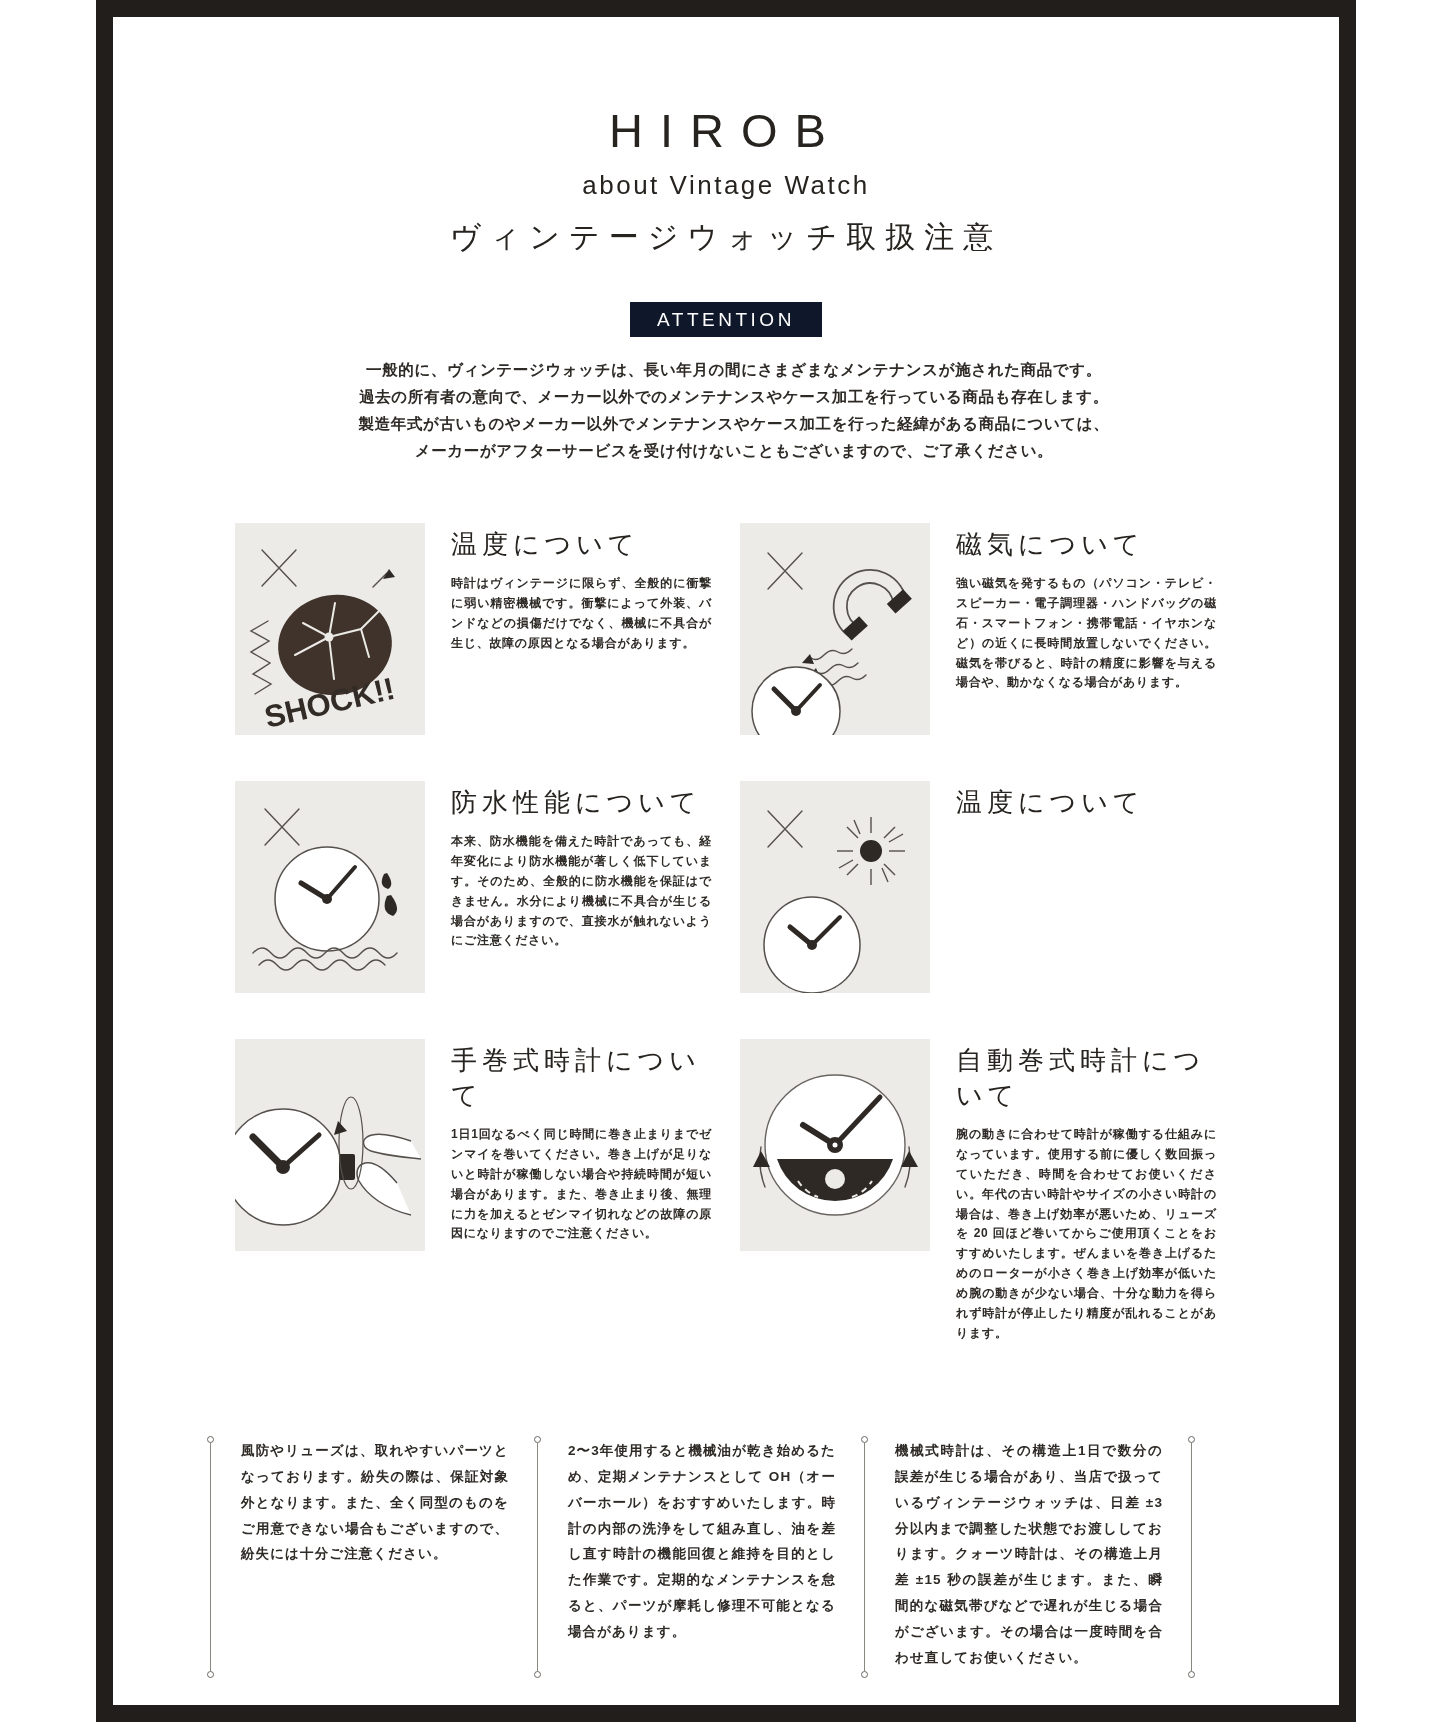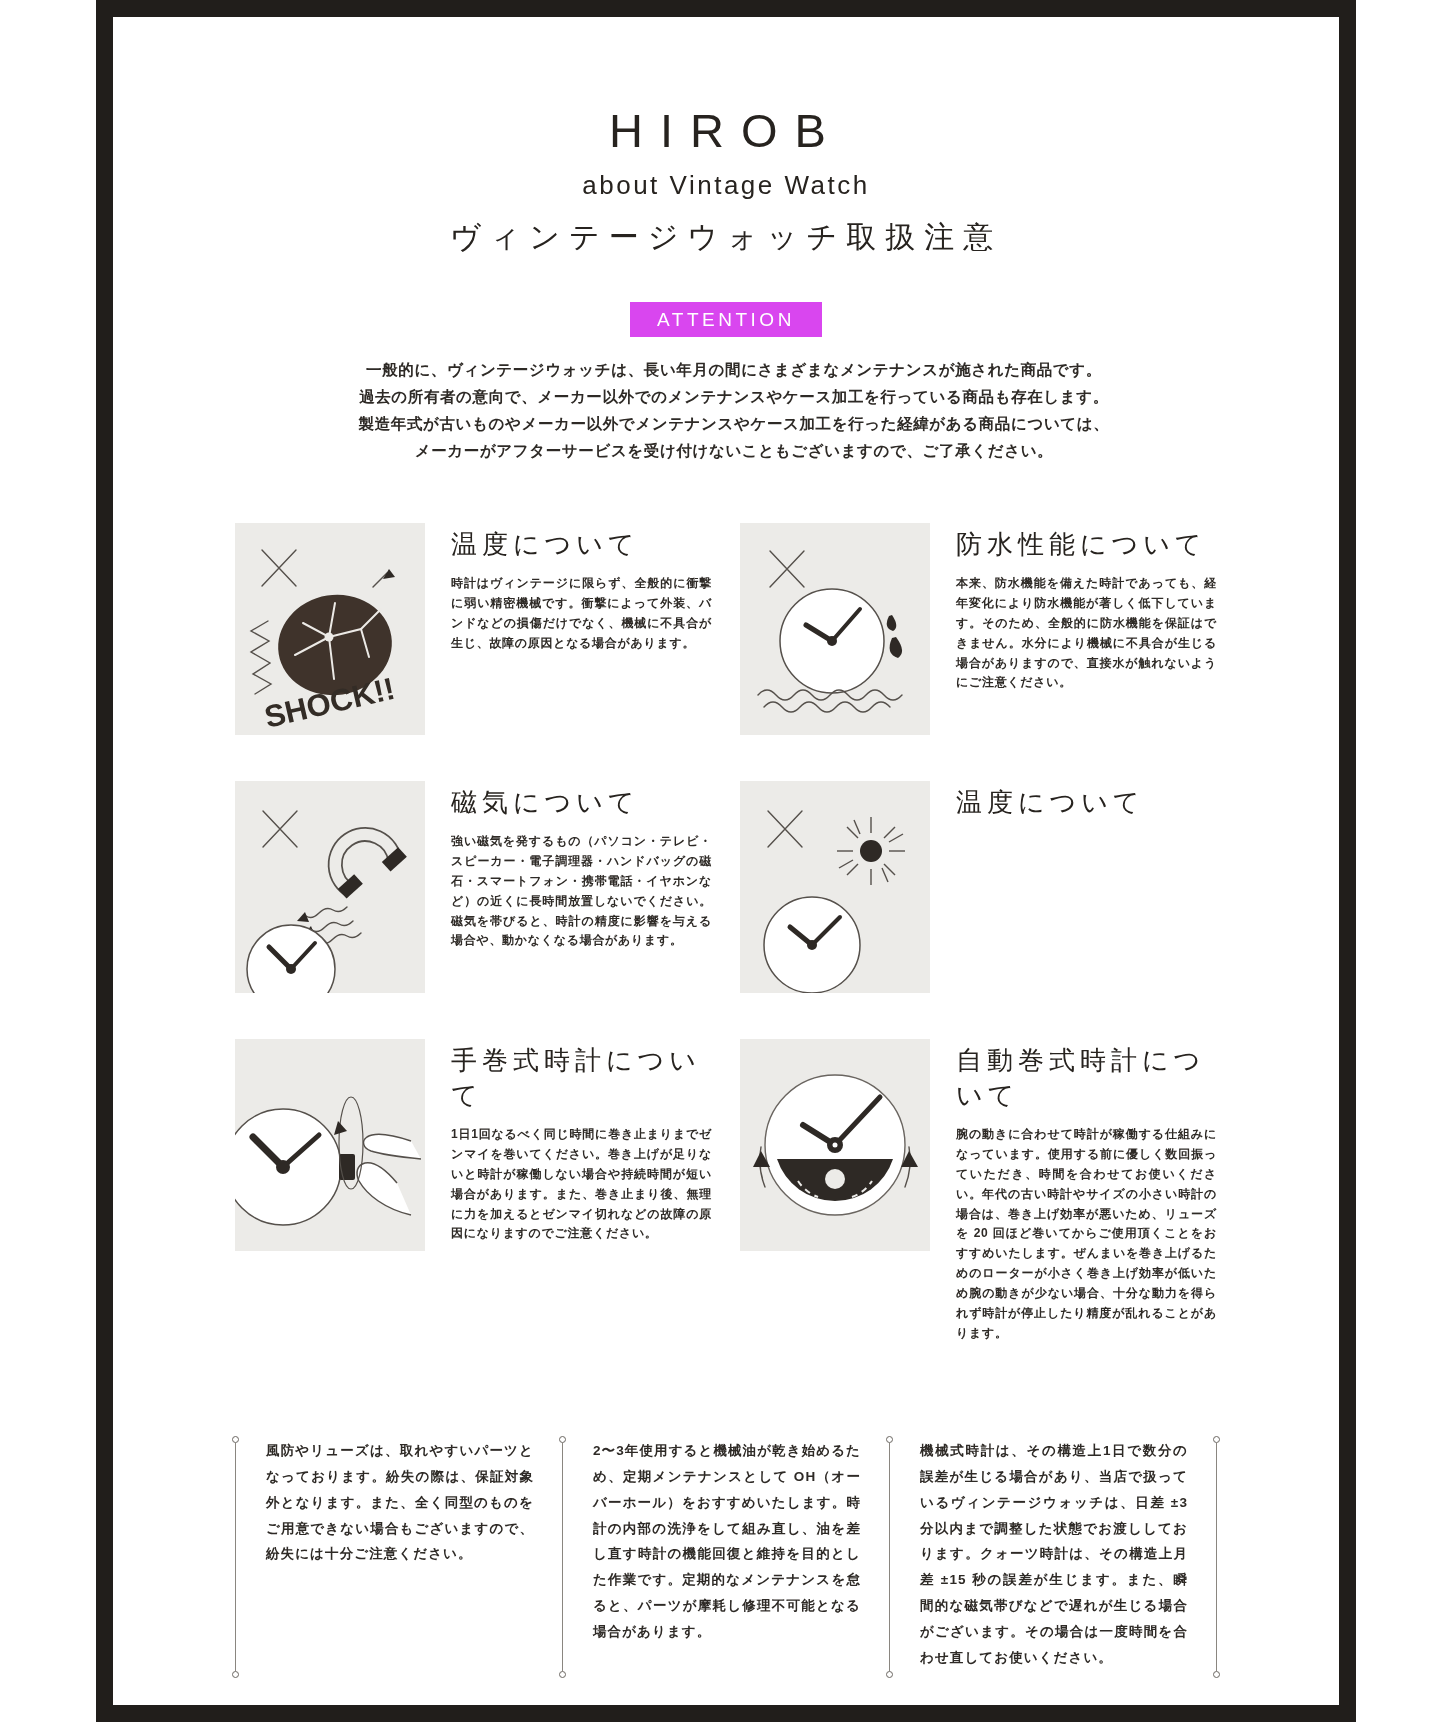--- a/index.html
+++ b/index.html
@@ -11,34 +11,34 @@
   .frame{
     position:absolute;left:96px;top:0;width:1260px;height:1722px;
     border:17px solid #211e1b;box-sizing:border-box;background:#fff;overflow:hidden;
   }
   
   .brand{ text-align:center;margin-top:86px;font-size:47px;letter-spacing:17px;font-weight:400;color:#27231f;}
   .subtitle{ text-align:center;margin-top:12px;font-size:26px;letter-spacing:2.5px;color:#27231f;}
   .title-jp{ text-align:center;margin-top:16px;font-size:30px;letter-spacing:9px;font-weight:500;color:#27231f;}
   
   .attention-box{
-    margin:44px auto 0;background:#d946ef;color:#fff;width:-moz-fit-content;width:fit-content;
+    margin:44px auto 0;background:#0f172a;color:#fff;width:-moz-fit-content;width:fit-content;
     padding:7px 27px 6px;font-size:19px;letter-spacing:3.5px;font-weight:400;
   }
   .intro{ margin-top:20px;text-align:center;font-size:15.5px;font-weight:700;line-height:1.74;letter-spacing:0.6px;padding-left:16px;}
   
   .sections{ width:982px;margin:58px auto 0;display:grid;grid-template-columns:1fr 1fr;column-gap:28px;row-gap:46px;}
   .section{ display:flex;gap:26px;}
   .icon-box{ width:190px;height:212px;background:#ecebe8;flex:0 0 auto;}
   .icon-box svg{display:block;}
   .section-text{ flex:1;min-width:0;}
   .section-title{ font-size:26px;letter-spacing:5px;font-weight:500;margin:4px 0 12px;color:#27231f;}
   .section-body{ font-size:12px;font-weight:700;line-height:1.66;letter-spacing:0.7px;text-align:justify;}
   
-  .notes{ margin:92px auto 10px;width:1040px;display:flex;justify-content:center;height:242px;}
+  .notes{ margin:92px auto 10px;width:1040px;display:flex;justify-content:flex-start;height:242px;}
   .note-divider{ width:9px;display:flex;flex-direction:column;align-items:center;flex:0 0 auto;}
   .note-divider .dot{ width:7px;height:7px;border:1px solid #6b6762;border-radius:50%;box-sizing:border-box;flex:0 0 auto;}
   .note-divider .line{ width:1px;flex:1;background:#8a8680;}
   .note{ width:318px;box-sizing:border-box;padding:2px 24px 0 26px;font-size:13.5px;font-weight:700;line-height:1.92;letter-spacing:1.1px;text-align:justify;}
   .note:last-of-type{width:300px;}
   .stroke{stroke:#55504b;stroke-width:1.4;fill:none;stroke-linecap:round;}
   .dark{fill:#2e2925;}
 </style>
 </head>
 <body>
@@ -80,42 +80,20 @@
       </div>
       <div class="section-text">
         <div class="section-title">温度について</div>
         <div class="section-body">時計はヴィンテージに限らず、全般的に衝撃に弱い精密機械です。衝撃によって外装、バンドなどの損傷だけでなく、機械に不具合が生じ、故障の原因となる場合があります。</div>
       </div>
     </div>
 
     <div class="section">
       <div class="icon-box">
         <svg width="190" height="212" viewBox="0 0 190 212">
-          <path class="stroke" d="M30 28 L64 64 M64 28 L30 64"></path>
-          <circle cx="92" cy="118" r="52" fill="#fff" stroke="#55504b" stroke-width="1.5"></circle>
-          <path d="M92 118 L120 86" stroke="#2e2925" stroke-width="4" stroke-linecap="round"></path>
-          <path d="M92 118 L66 102" stroke="#2e2925" stroke-width="5" stroke-linecap="round"></path>
-          <circle cx="92" cy="118" r="5" class="dark"></circle>
-          <g class="stroke" stroke-width="1.6">
-            <path d="M18 172 q9 -10 18 0 t18 0 t18 0 t18 0 t18 0 t18 0 t18 0 t18 0"></path>
-            <path d="M24 184 q9 -10 18 0 t18 0 t18 0 t18 0 t18 0 t18 0 t18 0"></path>
-          </g>
-          <path class="dark" d="M152 92 q8 12 1 16 q-10 -3 -4 -15 z"></path>
-          <path class="dark" d="M156 114 q11 15 2 21 q-13 -4 -6 -20 z"></path>
-        </svg>
-      </div>
-      <div class="section-text">
-        <div class="section-title">防水性能について</div>
-        <div class="section-body">本来、防水機能を備えた時計であっても、経年変化により防水機能が著しく低下しています。そのため、全般的に防水機能を保証はできません。水分により機械に不具合が生じる場合がありますので、直接水が触れないようにご注意ください。</div>
-      </div>
-    </div>
-
-    <div class="section">
-      <div class="icon-box">
-        <svg width="190" height="212" viewBox="0 0 190 212">
           <path class="stroke" d="M28 30 L62 66 M62 30 L28 66"></path>
           <path d="M116 110 A30 30 0 1 1 160 80" stroke="#55504b" stroke-width="15" fill="none"></path>
           <path d="M116 110 A30 30 0 1 1 160 80" stroke="#ecebe8" stroke-width="11.5" fill="none"></path>
           <rect class="dark" x="104" y="99" width="22" height="13" transform="rotate(-42 115 105)"></rect>
           <rect class="dark" x="148" y="72" width="22" height="13" transform="rotate(-42 159 78)"></rect>
           <g class="stroke" stroke-width="1.3">
             <path d="M112 126 q-7 7 -14 3 t-14 3 t-13 3"></path>
             <path d="M118 140 q-7 7 -14 3 t-14 3 t-13 3"></path>
             <path d="M126 152 q-7 7 -14 3 t-14 3 t-13 3"></path>
           </g>
@@ -124,20 +102,42 @@
           <polygon class="dark" points="84,157 76,166 88,167"></polygon>
           <circle cx="56" cy="188" r="44" fill="#fff" stroke="#55504b" stroke-width="1.5"></circle>
           <path d="M56 188 L80 162" stroke="#2e2925" stroke-width="4" stroke-linecap="round"></path>
           <path d="M56 188 L34 166" stroke="#2e2925" stroke-width="5" stroke-linecap="round"></path>
           <circle cx="56" cy="188" r="5" class="dark"></circle>
         </svg>
       </div>
       <div class="section-text">
         <div class="section-title">磁気について</div>
         <div class="section-body">強い磁気を発するもの（パソコン・テレビ・スピーカー・電子調理器・ハンドバッグの磁石・スマートフォン・携帯電話・イヤホンなど）の近くに長時間放置しないでください。磁気を帯びると、時計の精度に影響を与える場合や、動かなくなる場合があります。</div>
+      </div>
+    </div>
+
+    <div class="section">
+      <div class="icon-box">
+        <svg width="190" height="212" viewBox="0 0 190 212">
+          <path class="stroke" d="M30 28 L64 64 M64 28 L30 64"></path>
+          <circle cx="92" cy="118" r="52" fill="#fff" stroke="#55504b" stroke-width="1.5"></circle>
+          <path d="M92 118 L120 86" stroke="#2e2925" stroke-width="4" stroke-linecap="round"></path>
+          <path d="M92 118 L66 102" stroke="#2e2925" stroke-width="5" stroke-linecap="round"></path>
+          <circle cx="92" cy="118" r="5" class="dark"></circle>
+          <g class="stroke" stroke-width="1.6">
+            <path d="M18 172 q9 -10 18 0 t18 0 t18 0 t18 0 t18 0 t18 0 t18 0 t18 0"></path>
+            <path d="M24 184 q9 -10 18 0 t18 0 t18 0 t18 0 t18 0 t18 0 t18 0"></path>
+          </g>
+          <path class="dark" d="M152 92 q8 12 1 16 q-10 -3 -4 -15 z"></path>
+          <path class="dark" d="M156 114 q11 15 2 21 q-13 -4 -6 -20 z"></path>
+        </svg>
+      </div>
+      <div class="section-text">
+        <div class="section-title">防水性能について</div>
+        <div class="section-body">本来、防水機能を備えた時計であっても、経年変化により防水機能が著しく低下しています。そのため、全般的に防水機能を保証はできません。水分により機械に不具合が生じる場合がありますので、直接水が触れないようにご注意ください。</div>
       </div>
     </div>
 
     <div class="section">
       <div class="icon-box">
         <svg width="190" height="212" viewBox="0 0 190 212">
           <path class="stroke" d="M28 30 L62 66 M62 30 L28 66"></path>
           <circle cx="131" cy="70" r="11" class="dark"></circle>
           <g stroke="#55504b" stroke-width="1.4">
             <line x1="131" y1="36" x2="131" y2="52"></line>

